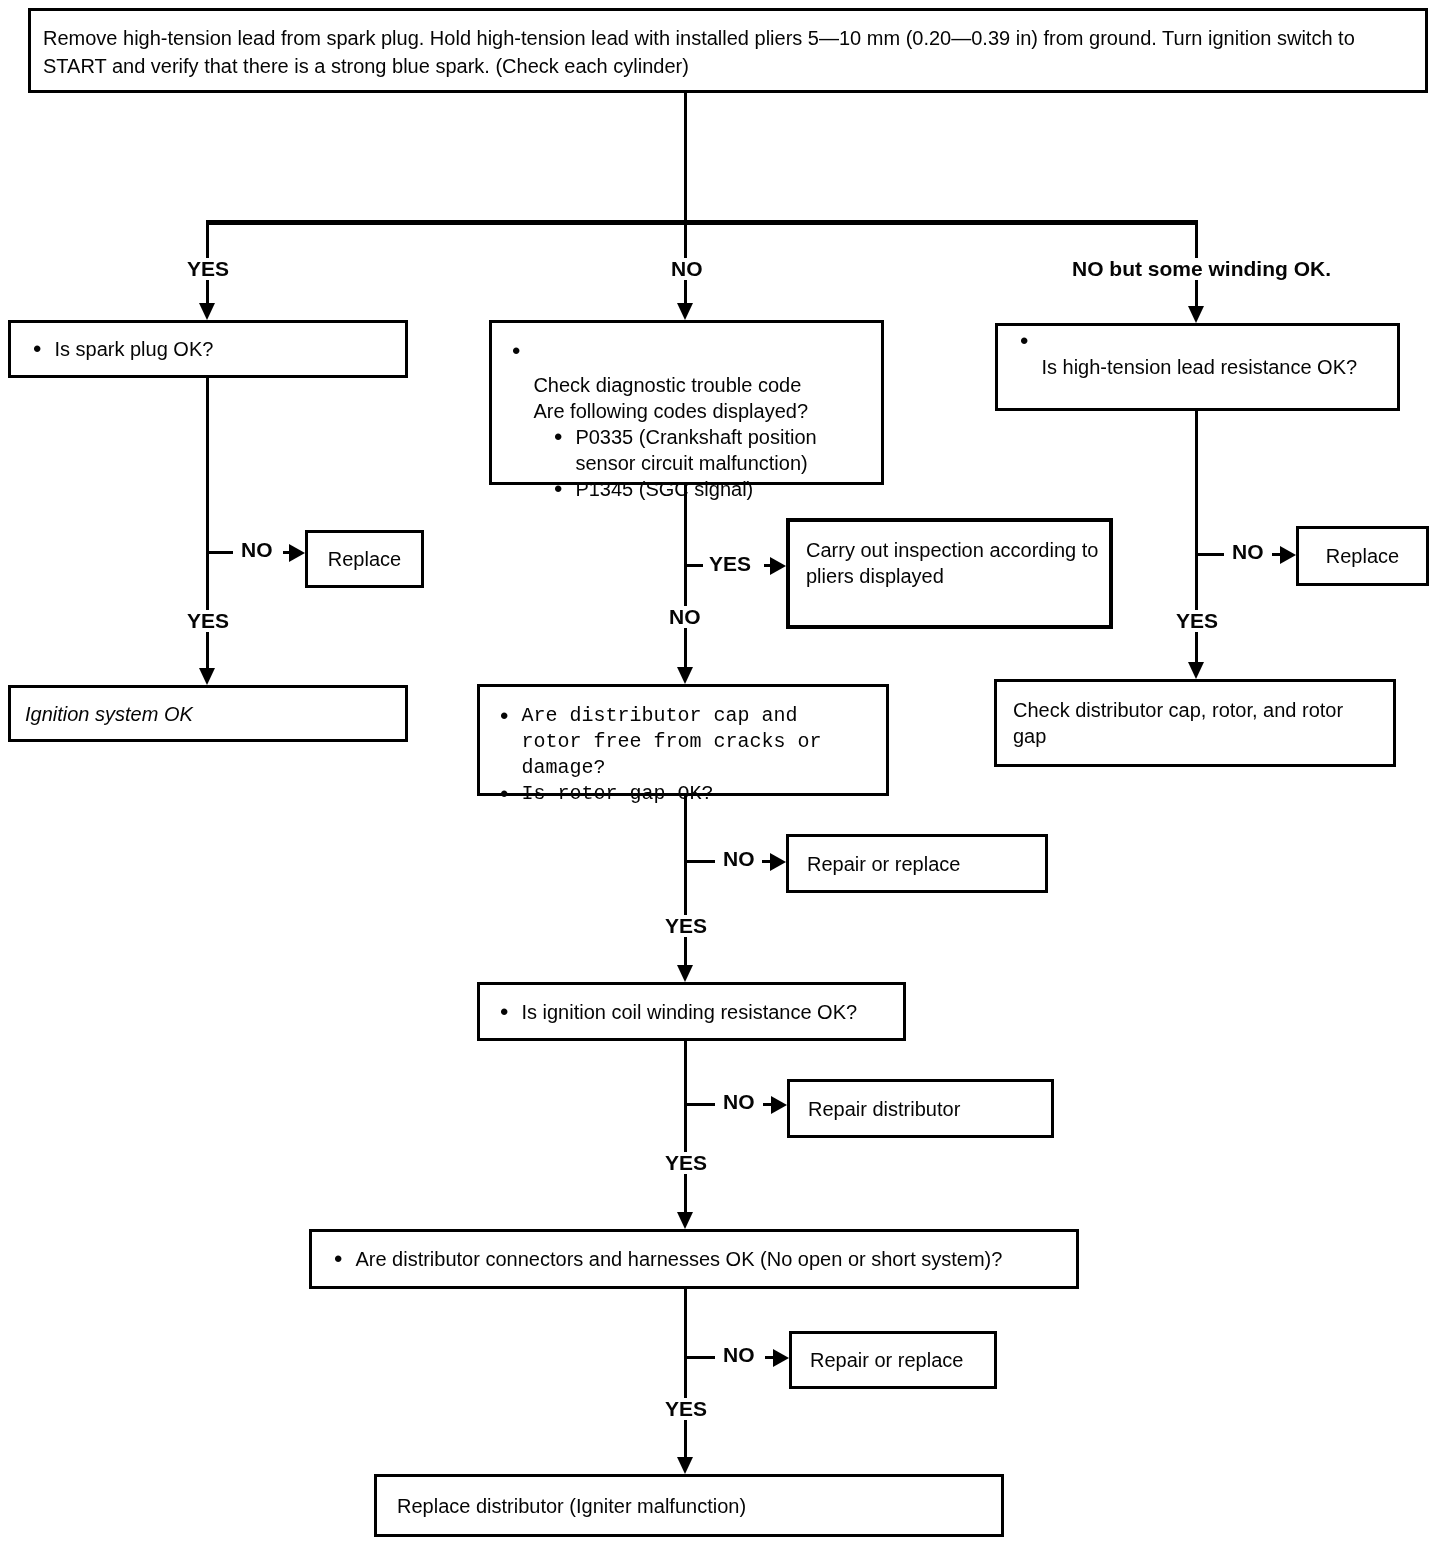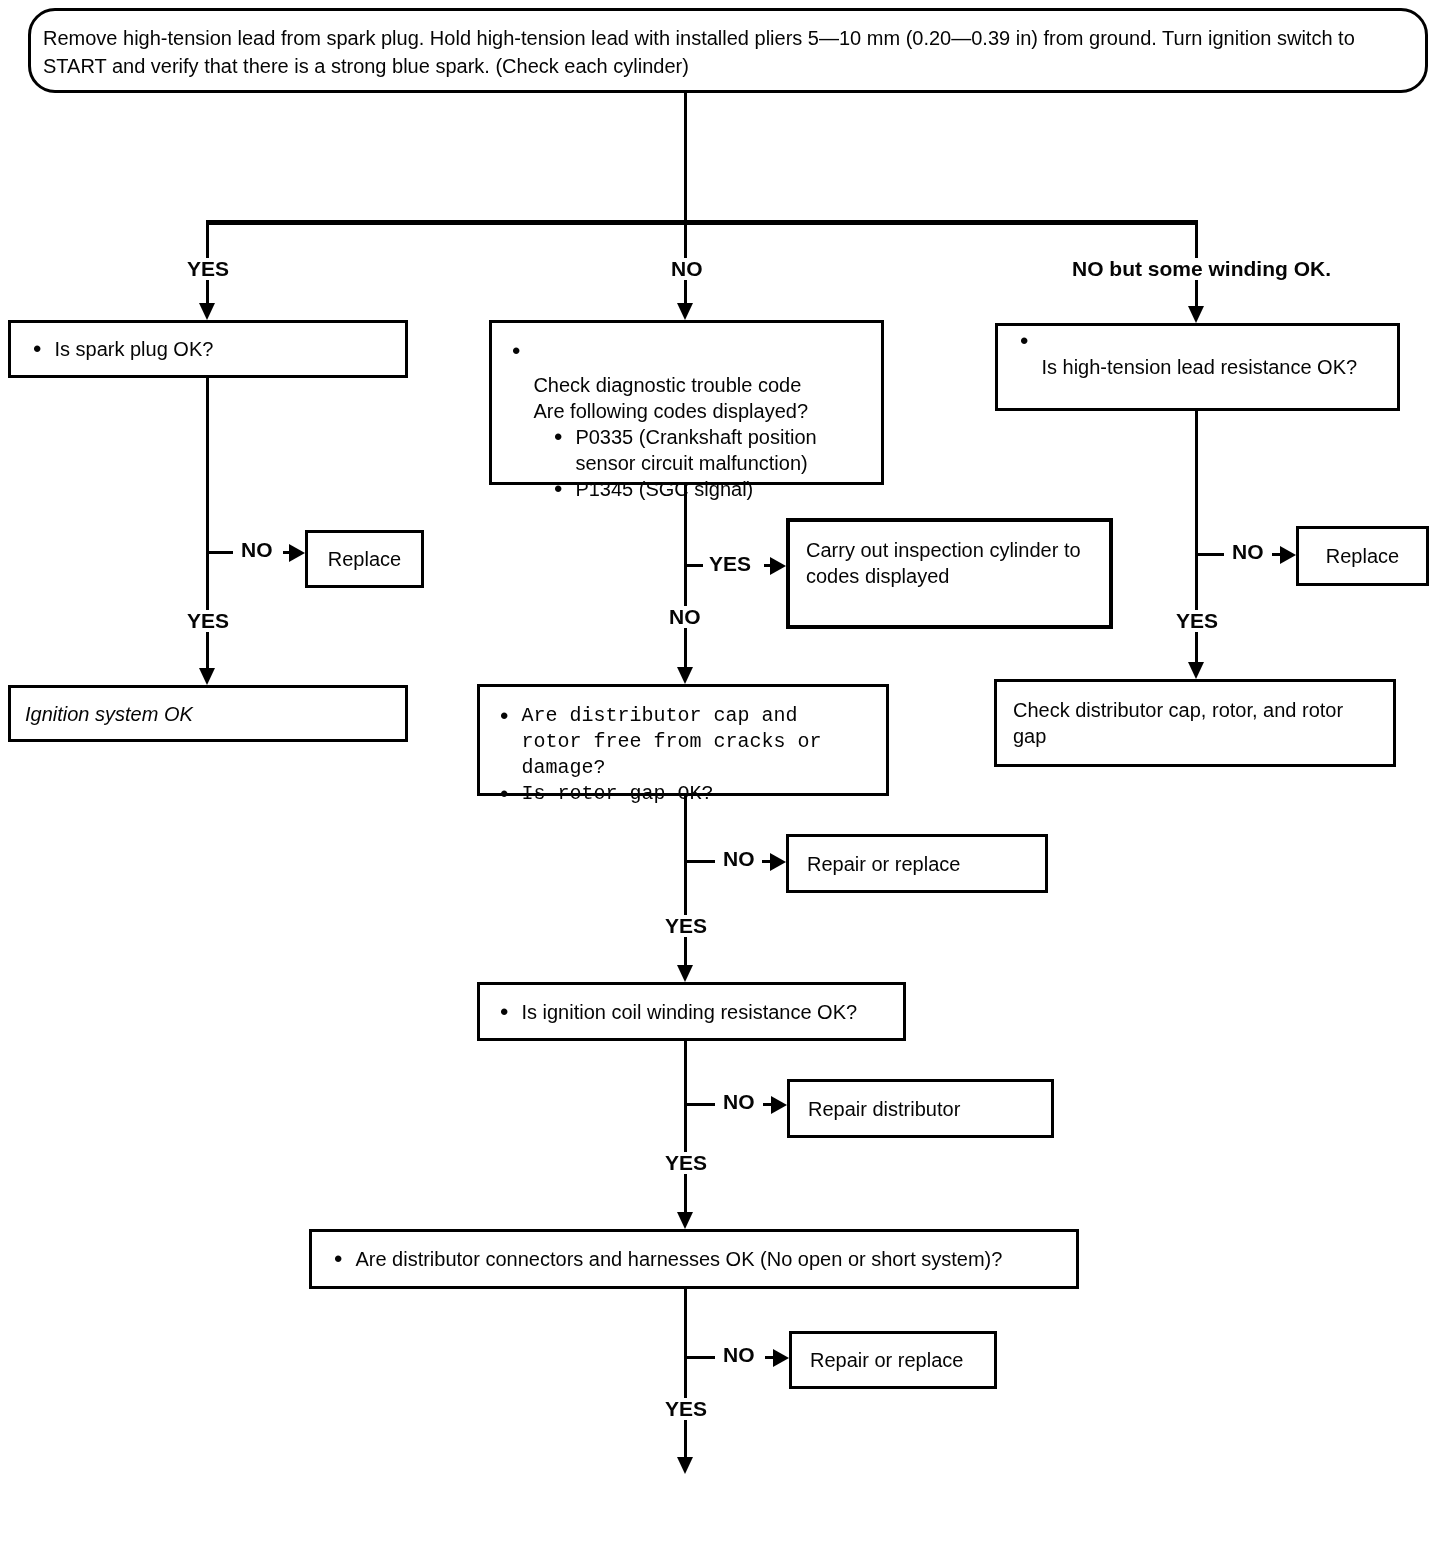--- a/index.html
+++ b/index.html
@@ -35,21 +35,21 @@
   .w365{width:368px;}
   .w290{width:296px;}
   .sub{margin-left:42px;}
   .pad-plain{padding-left:14px;font-style:italic;}
 </style>
 </head>
 <body>
 
 <div class="canvas">
 
-  <div class="box" style="left:28px;top:8px;width:1400px;height:85px;padding:13px 12px 0 12px;border-radius:27px;">
+  <div class="box" style="left:28px;top:8px;width:1400px;height:85px;padding:13px 12px 0 12px;">
     <div style="line-height:28px;">Remove high-tension lead from spark plug. Hold high-tension lead with installed pliers 5—10 mm (0.20—0.39 in) from ground. Turn ignition switch to START and verify that there is a strong blue spark. (Check each cylinder)</div>
   </div>
 
   <div class="vline" style="left:684px;top:92px;height:130px;"></div>
 
   <div class="hline thickbar" style="left:206px;top:220px;width:992px;"></div>
 
   <div class="vline" style="left:206px;top:220px;height:86px;"></div>
   <div class="arrow-down" style="left:199px;top:303px;"></div>
   <div class="vline" style="left:684px;top:220px;height:86px;"></div>
@@ -105,21 +105,21 @@
     <span>Ignition system OK</span>
   </div>
 
   <div class="vline" style="left:684px;top:483px;height:186px;"></div>
   <div class="arrow-down" style="left:677px;top:667px;"></div>
   <div class="hline" style="left:687px;top:564px;width:16px;"></div>
   <div class="lbl" style="left:706px;top:553px;">YES</div>
   <div class="hline" style="left:764px;top:564px;width:8px;"></div>
   <div class="arrow-right" style="left:770px;top:557px;"></div>
   <div class="box" style="left:786px;top:518px;width:327px;height:111px;border-width:4px;padding:15px 8px 0 16px;">
-    <div class="bt w290">Carry out inspection cylinder to codes displayed</div>
+    <div class="bt w290">Carry out inspection according to pliers displayed</div>
   </div>
   <div class="lbl" style="left:666px;top:606px;">NO</div>
 
   <div class="box" style="left:477px;top:684px;width:412px;height:112px;padding:16px 8px 0 20px;">
     <div class="bi">
       <span class="dot">•</span>
       <div class="bt w330">Are distributor cap and rotor free from cracks or damage?</div>
     </div>
     <div class="bi">
       <span class="dot">•</span>
@@ -177,14 +177,17 @@
   <div class="arrow-down" style="left:677px;top:1457px;"></div>
   <div class="hline" style="left:687px;top:1356px;width:28px;"></div>
   <div class="lbl" style="left:720px;top:1344px;">NO</div>
   <div class="hline" style="left:765px;top:1356px;width:8px;"></div>
   <div class="arrow-right" style="left:773px;top:1349px;"></div>
   <div class="box vcenter" style="left:789px;top:1331px;width:208px;height:58px;padding-left:18px;">
     <span>Repair or replace</span>
   </div>
   <div class="lbl" style="left:662px;top:1398px;">YES</div>
 
+  <div class="box vcenter" style="left:374px;top:1474px;width:630px;height:63px;padding-left:20px;">
+    <span>Replace distributor (Igniter malfunction)</span>
+  </div>
 
 </div>
 
 </body></html>

